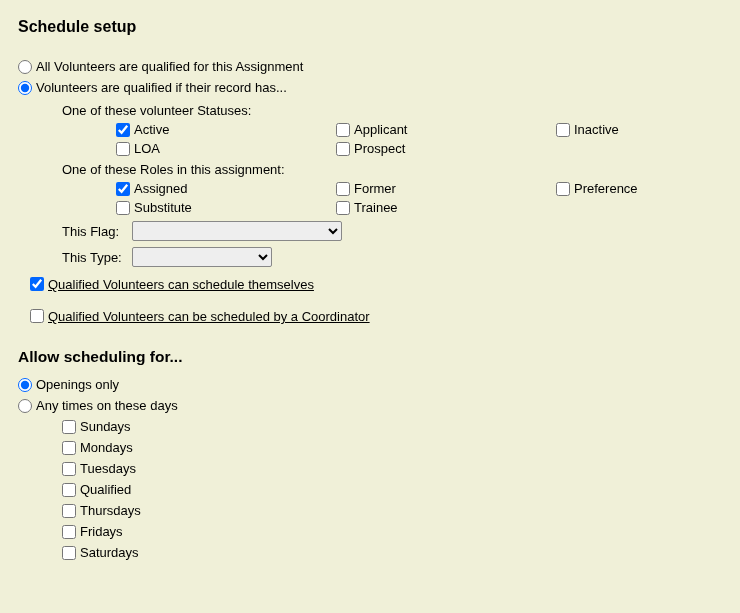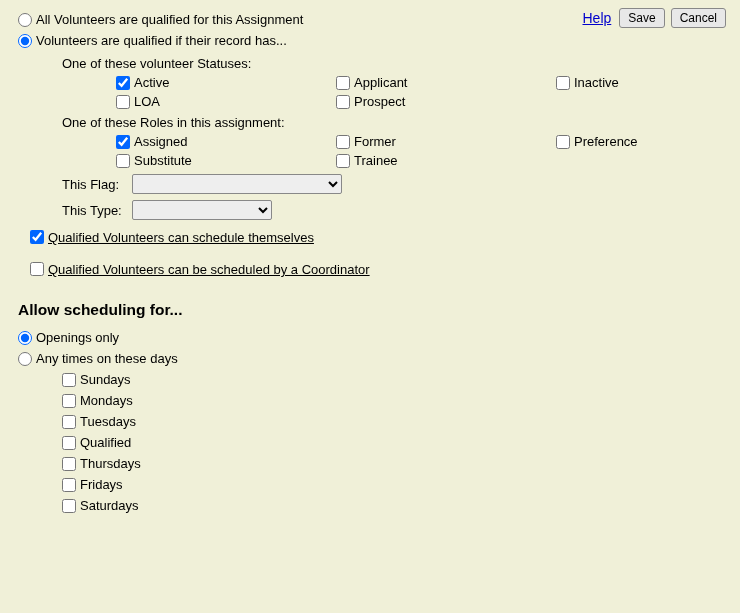--- a/index.html
+++ b/index.html
@@ -108,26 +108,22 @@
     text-decoration: underline;
   }
   .days-list .row { margin-left: 44px; }
   .spacer-sm { height: 10px; }
 </style>
 </head>
 <body>
 
 <div class="page">
 
-  <div class="top-actions">
-    <a class="help-link">Help</a>
-    <button class="btn">Save</button>
-    <button class="btn">Cancel</button>
-  </div>
-
+
+  <h1 class="page-title">Schedule setup</h1>
 
 
   <div class="row indent-1">
     <input type="radio" name="qual" style="">
     <label>All Volunteers are qualified for this Assignment</label>
   </div>
   <div class="row indent-1">
     <input type="radio" name="qual" checked="" style="">
     <label>Volunteers are qualified if their record has...</label>
   </div>

